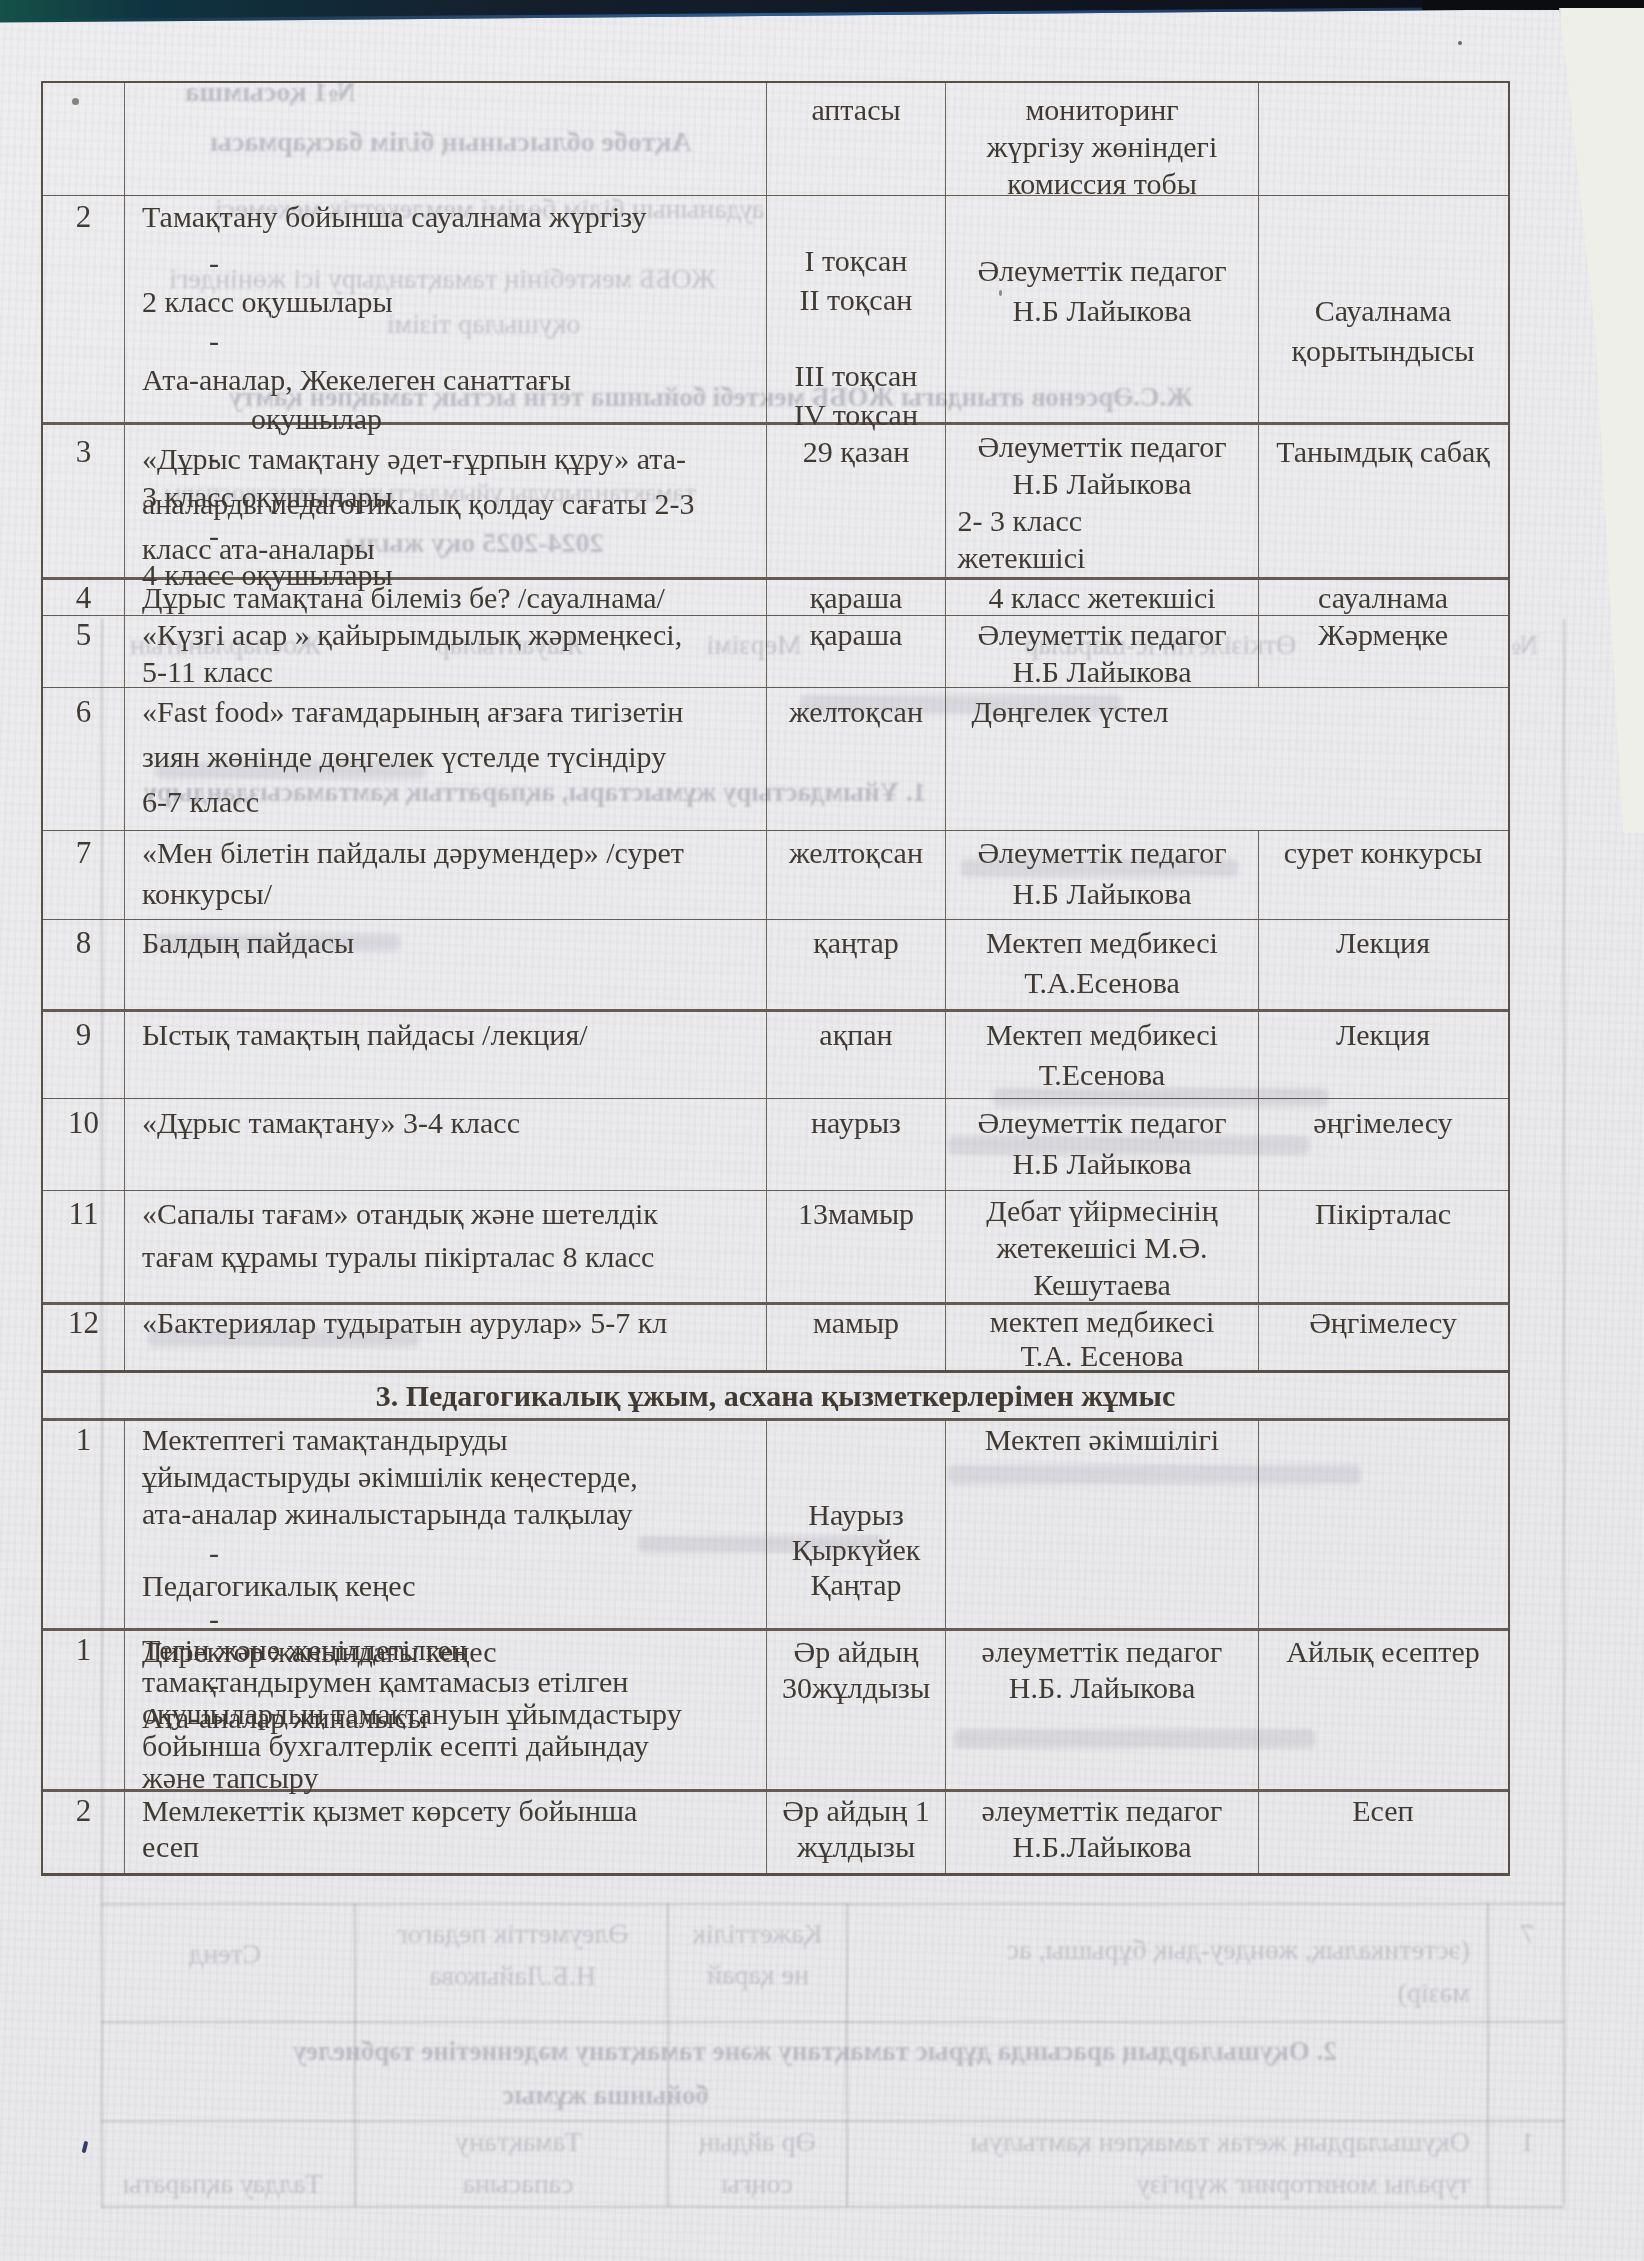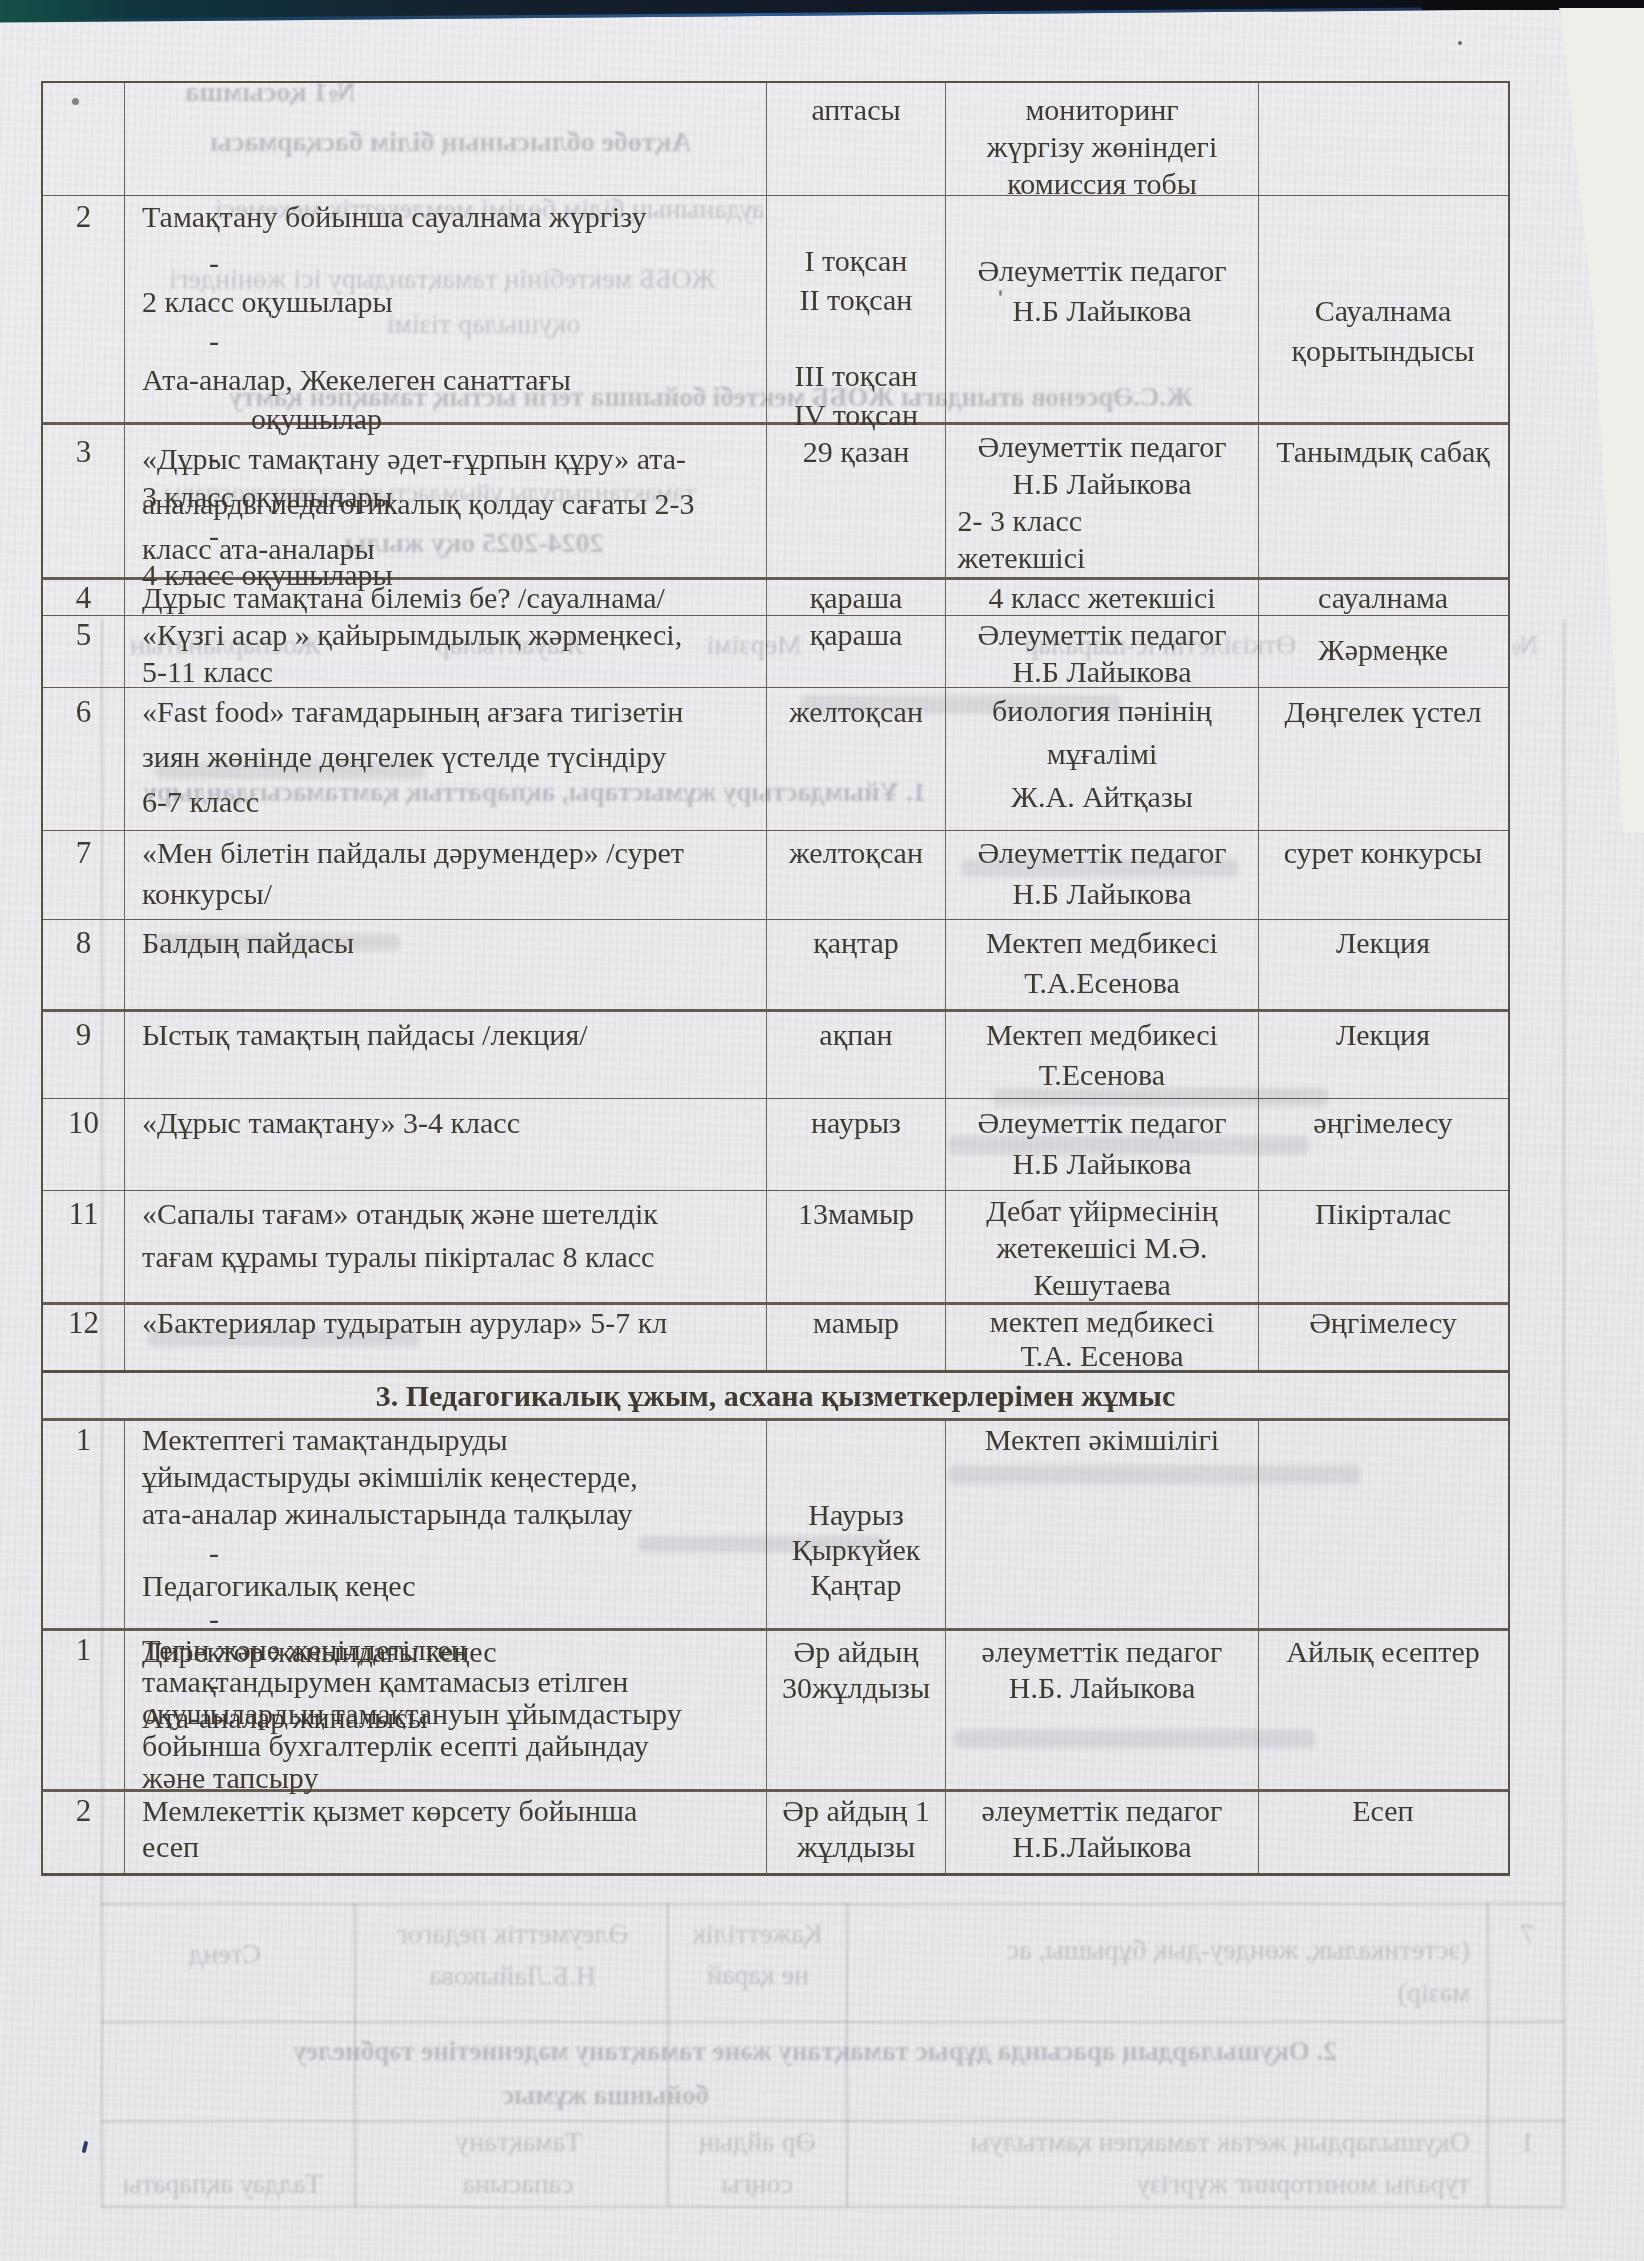--- a/index.html
+++ b/index.html
@@ -224,42 +224,37 @@
         <span>«Күзгі асар » қайырымдылық жәрмеңкесі,</span>
         <span>5-11 класс</span>
       </div>
       <div class="c c3" style="line-height:37px;">
           <span>қараша</span>
         </div>
       <div class="c c4" style="line-height:37px;">
         <span>Әлеуметтік педагог</span>
         <span>Н.Б Лайыкова</span>
       </div>
-      <div class="c c5" style="line-height:37px;margin-top:15px;">
+      <div class="c c5" style="line-height:37px;">
           <span>Жәрмеңке</span>
         </div>
     </div>
 
     <div class="row" style="height:143px;">
       <div class="c c1" style="padding-top:1.3px;line-height:45px;">
           <span>6</span>
         </div>
       <div class="c c2" style="padding-top:1.3px;line-height:45px;">
         <span>«Fast food» тағамдарының ағзаға тигізетін</span>
         <span>зиян жөнінде дөңгелек үстелде түсіндіру</span>
         <span>6-7 класс</span>
       </div>
       <div class="c c3" style="padding-top:1.3px;line-height:45px;">
           <span>желтоқсан</span>
         </div>
-      <div class="c c4" style="padding-top:1.3px;line-height:43px;">
-        <span>биология пәнінің</span>
-        <span>мұғалімі</span>
-        <span>Ж.А. Айтқазы</span>
-      </div>
       <div class="c c5" style="padding-top:1.3px;line-height:45px;">
           <span>Дөңгелек үстел</span>
         </div>
     </div>
 
     <div class="row" style="height:89px;">
       <div class="c c1" style="padding-top:1.3px;line-height:41px;">
           <span>7</span>
         </div>
       <div class="c c2" style="padding-top:1.3px;line-height:41px;">

